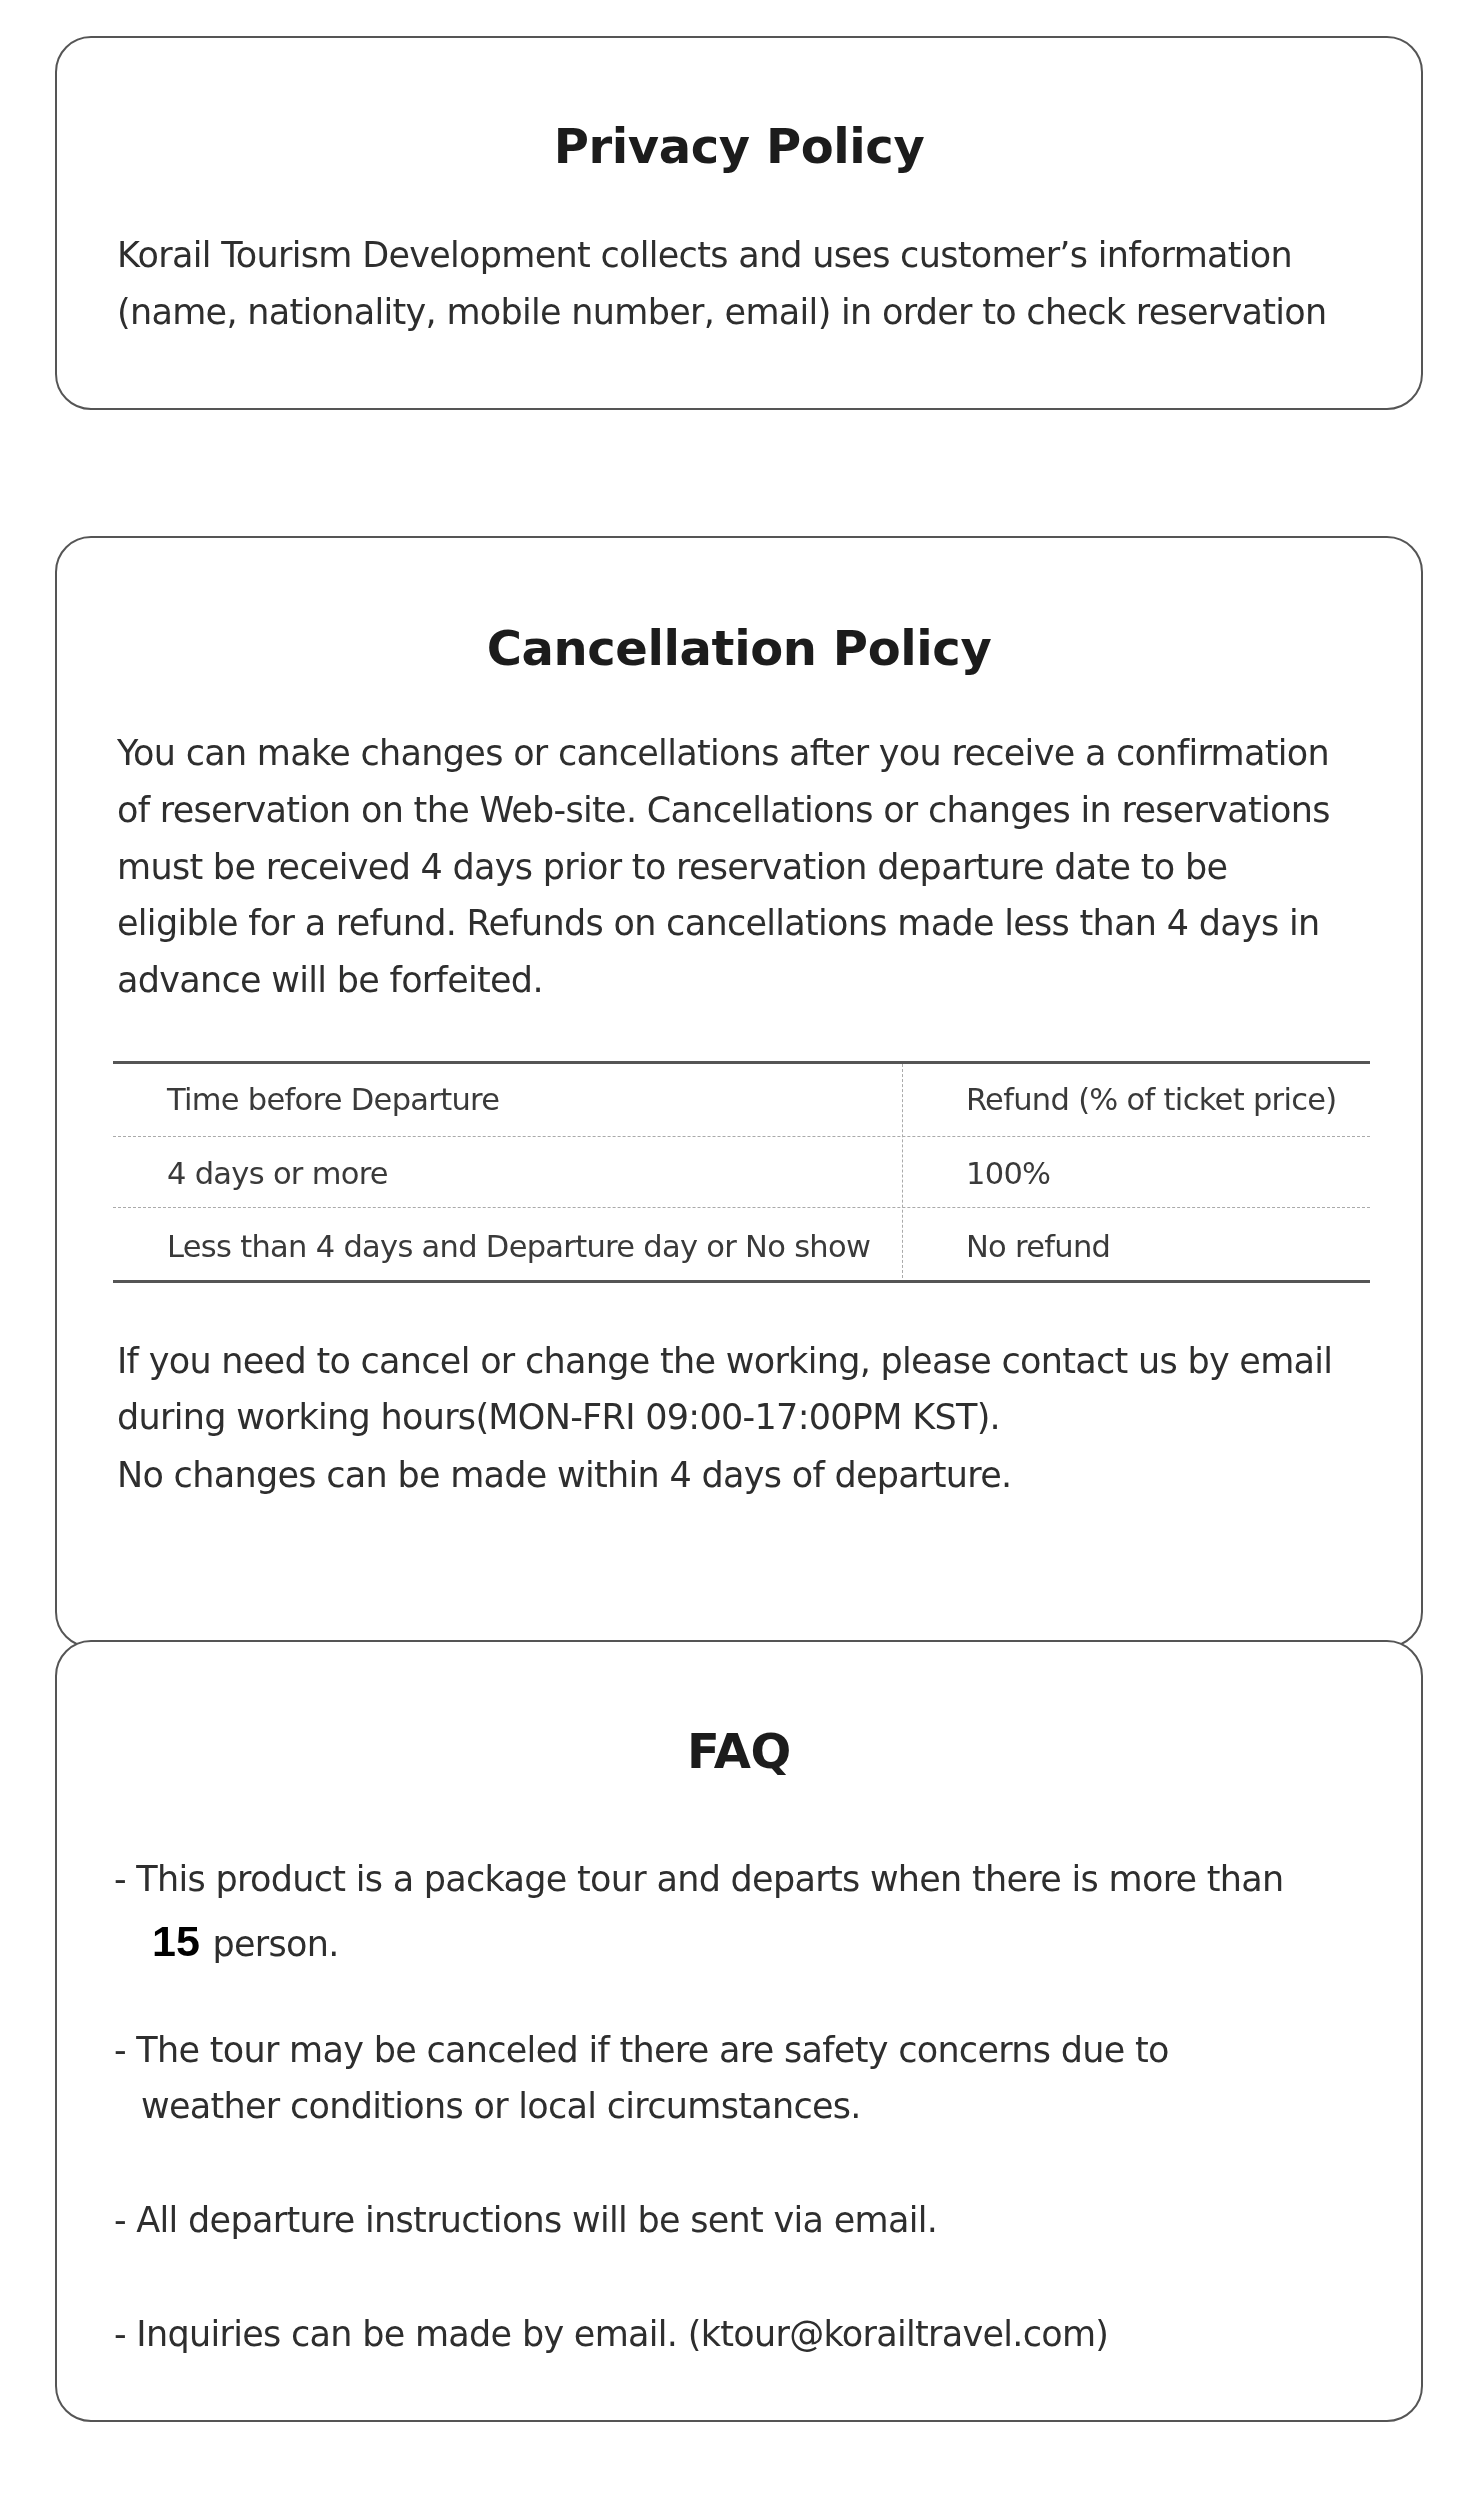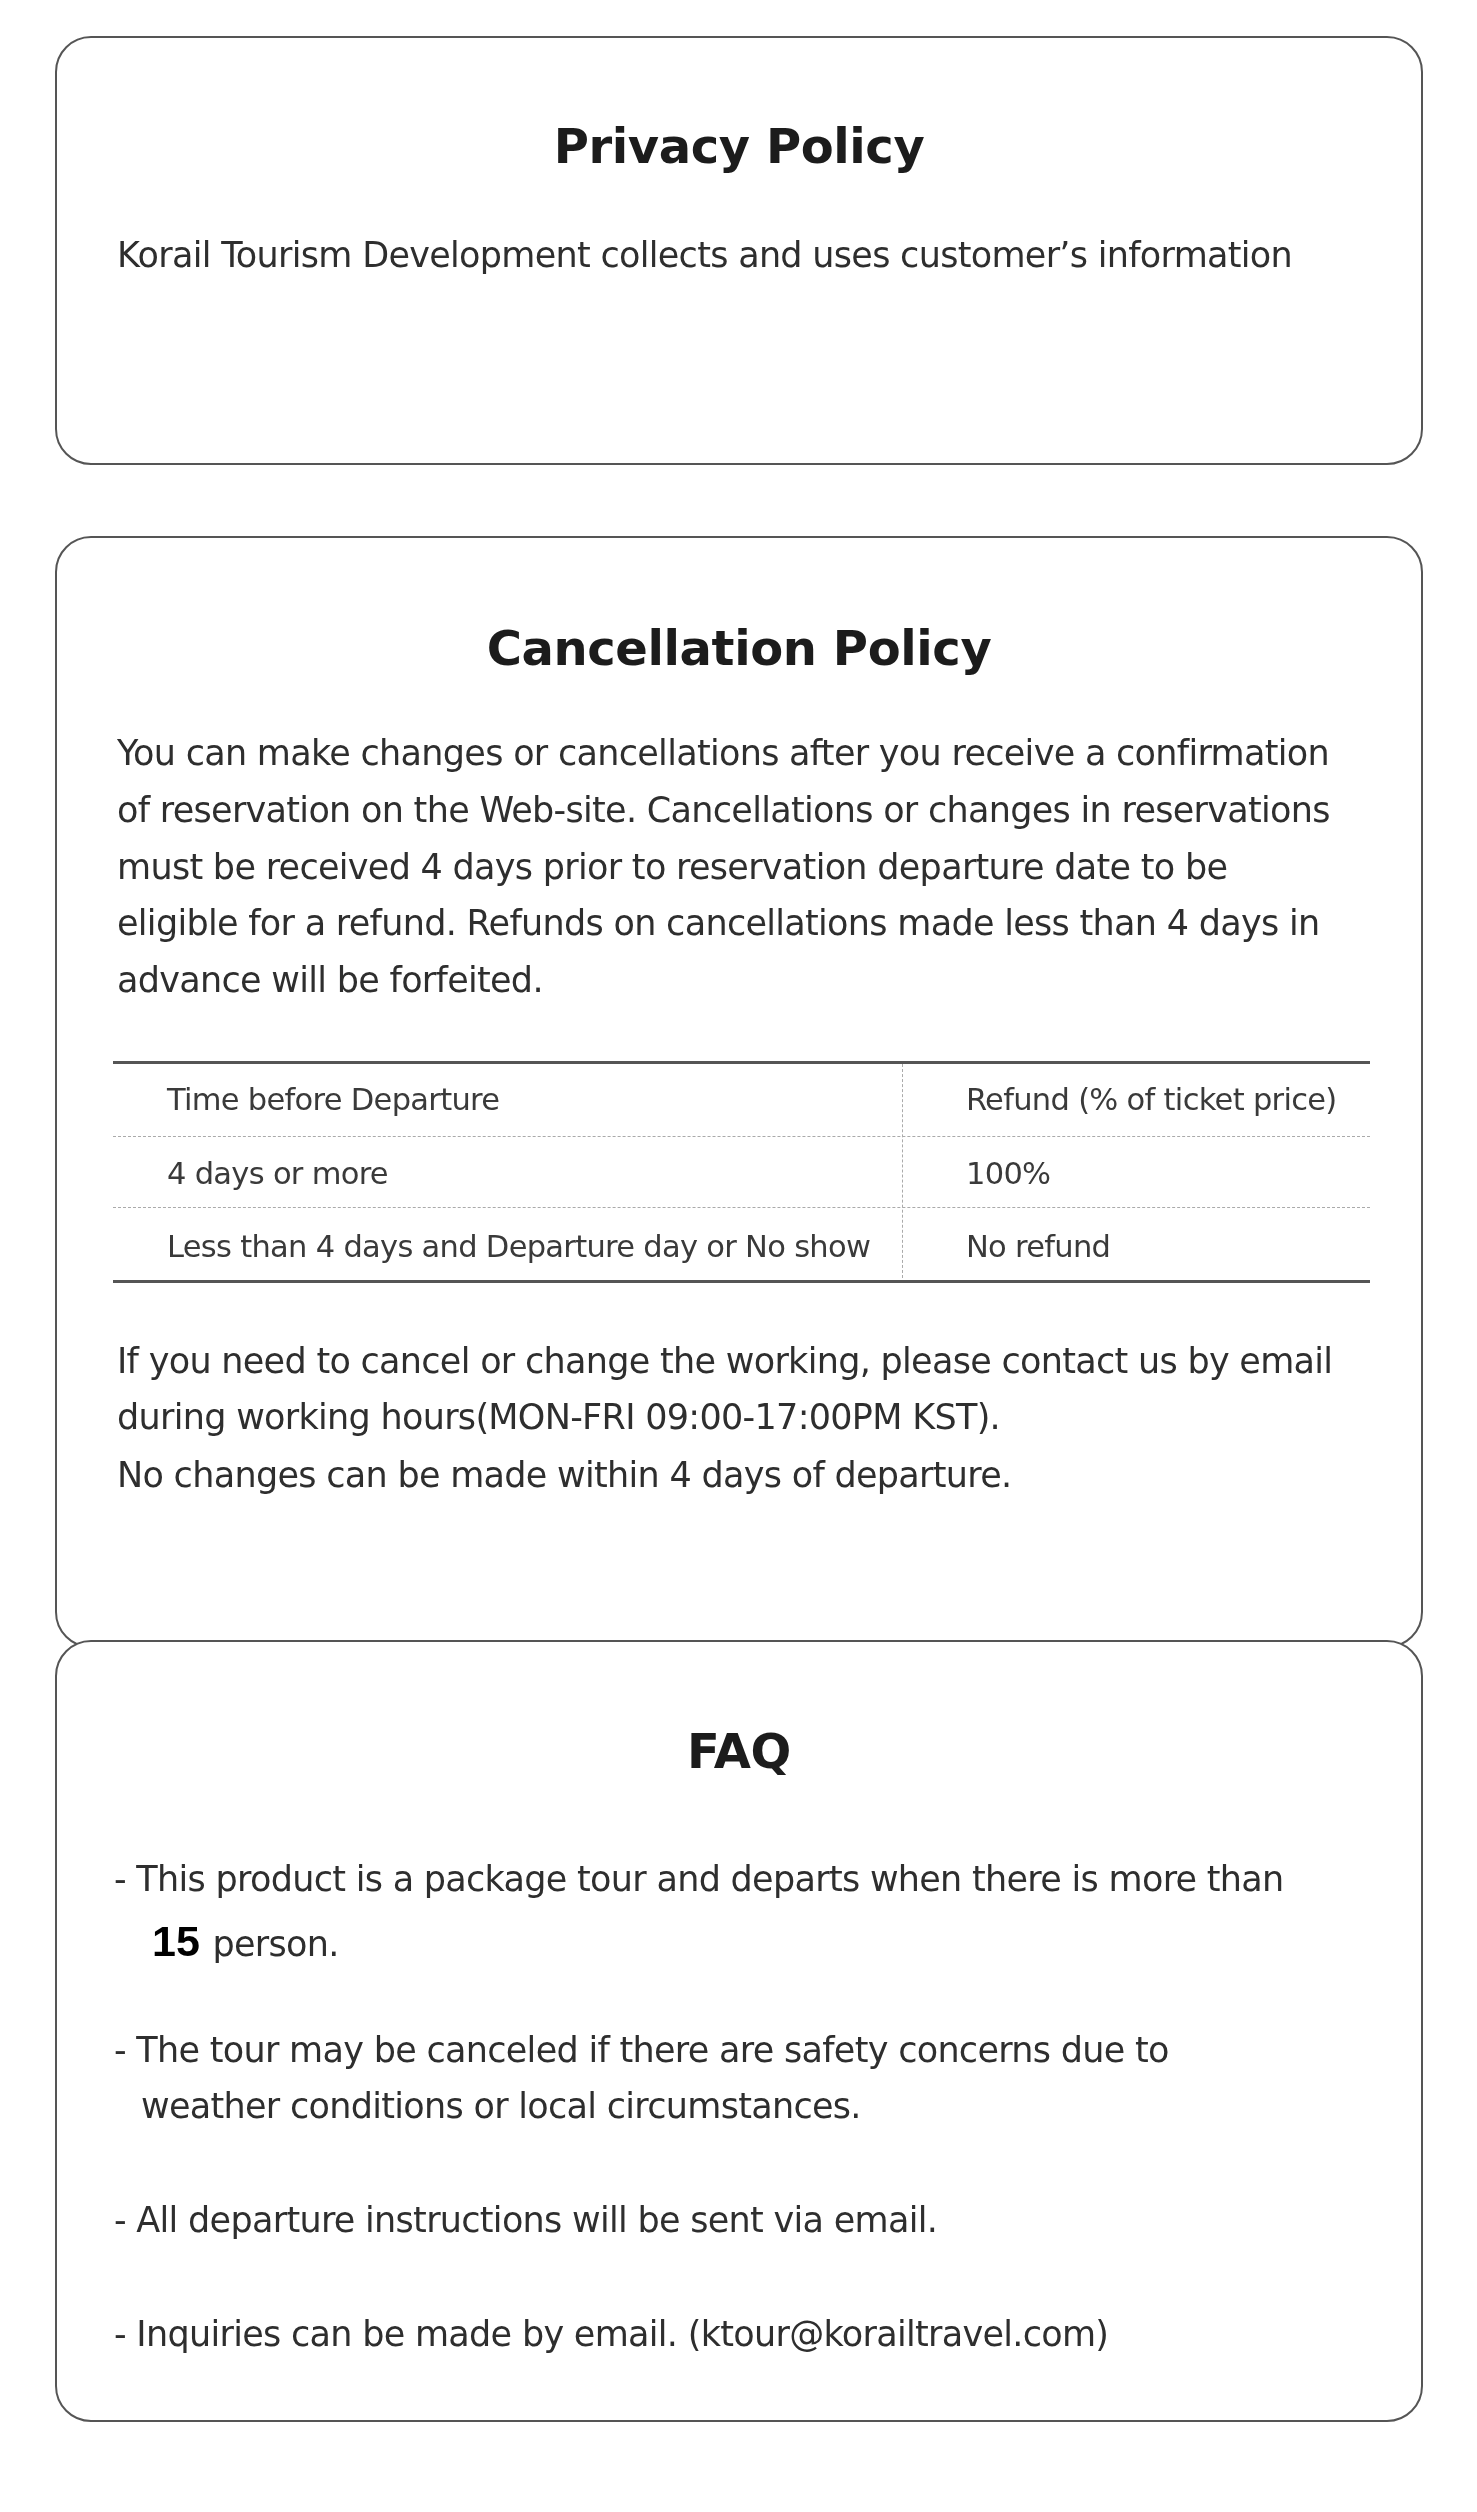--- a/index.html
+++ b/index.html
@@ -20,23 +20,24 @@
   .cell { position: absolute; font-size: 30.5px; color: #3a3a3a; white-space: nowrap;
           line-height: 1; letter-spacing: -0.7px; }
   .bullet { position: absolute; font-size: 35px; line-height: 1; white-space: nowrap;
             color: #2e2e2e; letter-spacing: -0.7px; margin-top: 17px; }
   .num-badge { font-family: "Liberation Sans", sans-serif; font-weight: bold; color: #000;
                font-size: 43px; letter-spacing: 0; margin-right: 12.6px; }
 </style>
 </head>
 <body>
 
-<section class="card" style="top:36px; height:429px;">
+<section class="card" style="top:36px; height:374px;">
   <div class="title" style="top:84px;">Privacy Policy</div>
   <div class="line" style="left:60px; top:200px;">Korail Tourism Development collects and uses customer’s information</div>
+  <div class="line" style="left:60px; top:257px;">(name, nationality, mobile number, email) in order to check reservation</div>
 </section>
 
 <section class="card" style="top:536px; height:1112px;">
   <div class="title" style="top:86px;">Cancellation Policy</div>
 
   <div class="line" style="left:60px; top:198px;">You can make changes or cancellations after you receive a confirmation</div>
   <div class="line" style="left:60px; top:255px;">of reservation on the Web-site. Cancellations or changes in reservations</div>
   <div class="line" style="left:60px; top:312px;">must be received 4 days prior to reservation departure date to be</div>
   <div class="line" style="left:60px; top:368px;">eligible for a refund. Refunds on cancellations made less than 4 days in</div>
   <div class="line" style="left:60px; top:425px;">advance will be forfeited.</div>

